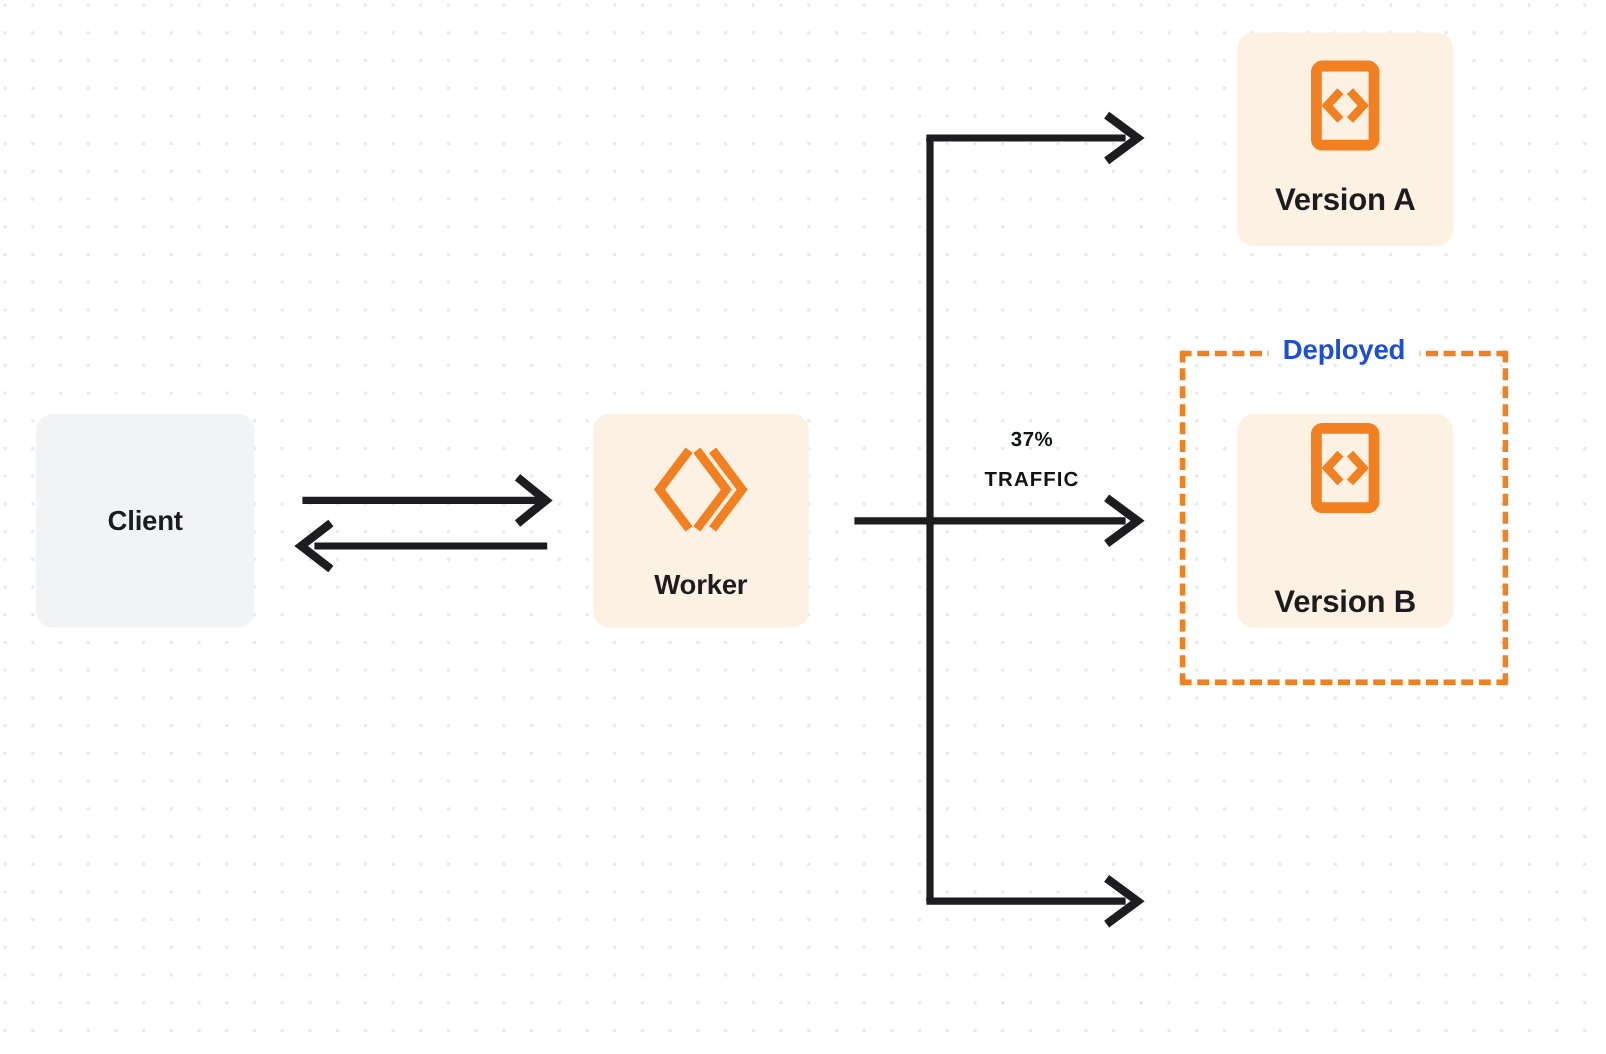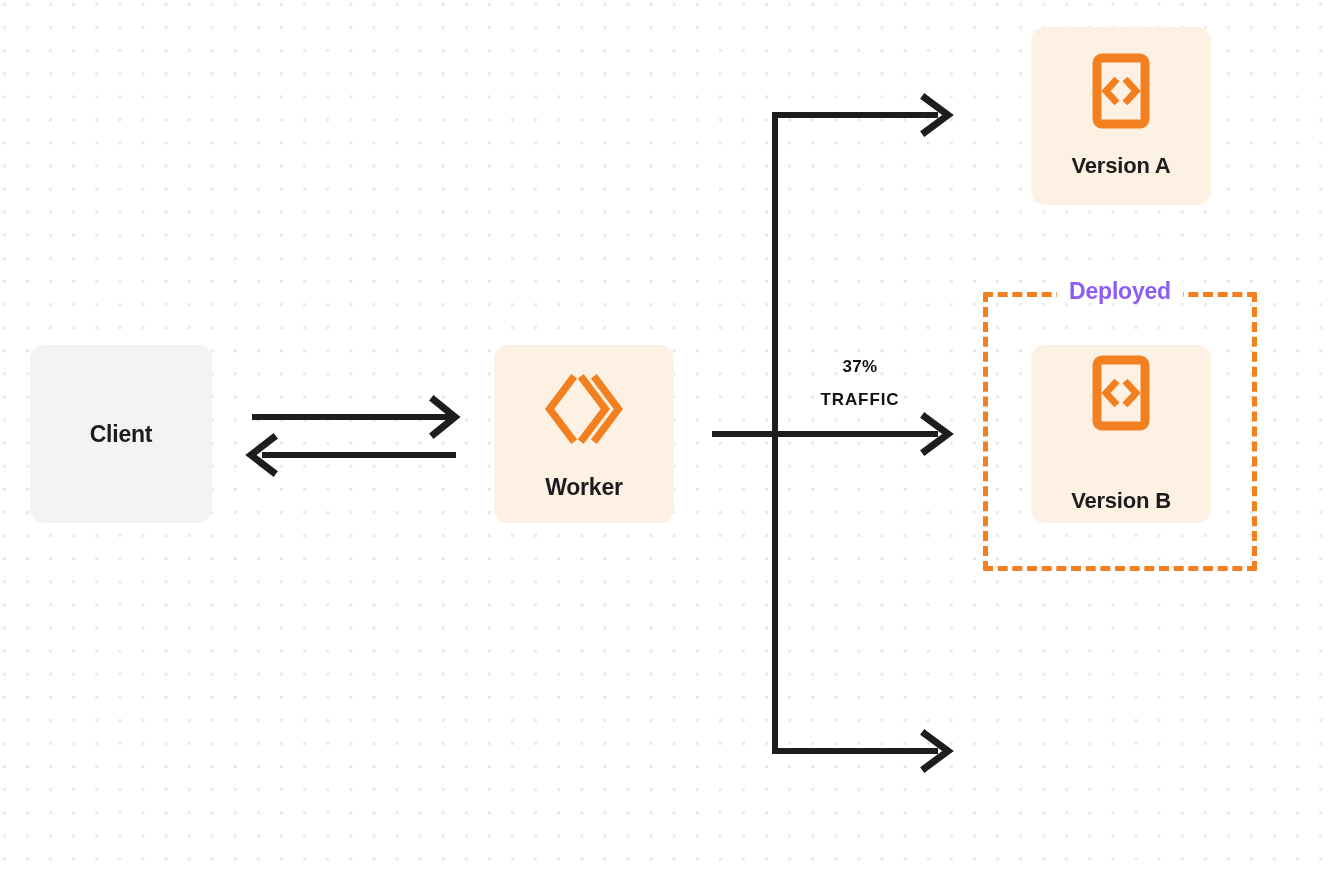--- a/index.html
+++ b/index.html
@@ -57,21 +57,21 @@
   }
   #worker-node .node-label { font-size: 23px; margin-top: 20px; text-align: right; }
 
   
   .version-node {
     width: 180px;
     height: 178px;
     background: #fdf1e3;
     left: 1031px;
   }
-  .version-node .node-label { font-size: 22px; margin-top: 20px; }
+  .version-node .node-label { font-size: 26px; margin-top: 20px; }
   #version-a-node { top: 27px; }
   #version-b-node { top: 345px; gap: 33px; }
   #version-c-node { top: 663px; }
 
   
   #deployed-group {
     position: absolute;
     left: 983px;
     top: 292px;
     width: 274px;
@@ -80,21 +80,21 @@
     border-radius: 2px;
     box-sizing: border-box;
   }
   #deployed-label {
     position: absolute;
     left: 50%;
     top: -17px;
     transform: translateX(-50%);
     background: #ffffff;
     padding: 0 12px;
-    color: #8b5cf6;
+    color: #1d4ed8;
     font-size: 23px;
     font-weight: 700;
     letter-spacing: -0.2px;
     white-space: nowrap;
     line-height: 1;
   }
 
   
   #traffic-label {
     position: absolute;

